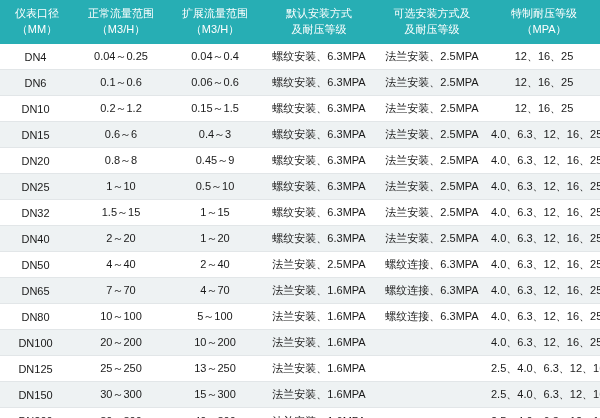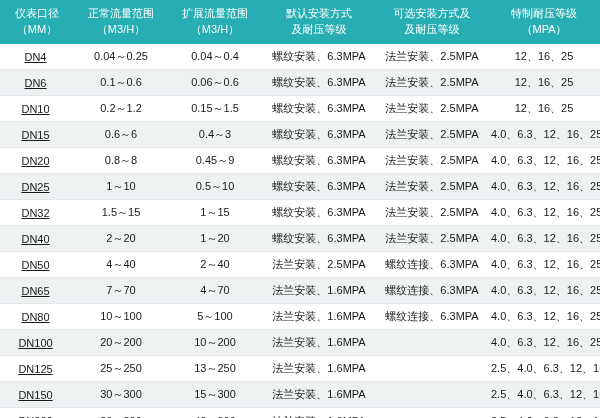--- a/index.html
+++ b/index.html
@@ -57,21 +57,20 @@
   #spec-table tbody tr.odd td {
     background: #ffffff;
   }
   #spec-table tbody tr.even td {
     background: #eef2f3;
     margin-left: 44px;
   }
   #spec-table tbody td.col-name {
     text-align: center;
     padding-left: 0;
-    text-decoration: underline;
   }
   #spec-table tbody tr:last-child td {
     border-bottom: none;
   }
 </style>
 </head>
 <body>
 
 <table id="spec-table">
   <colgroup>

